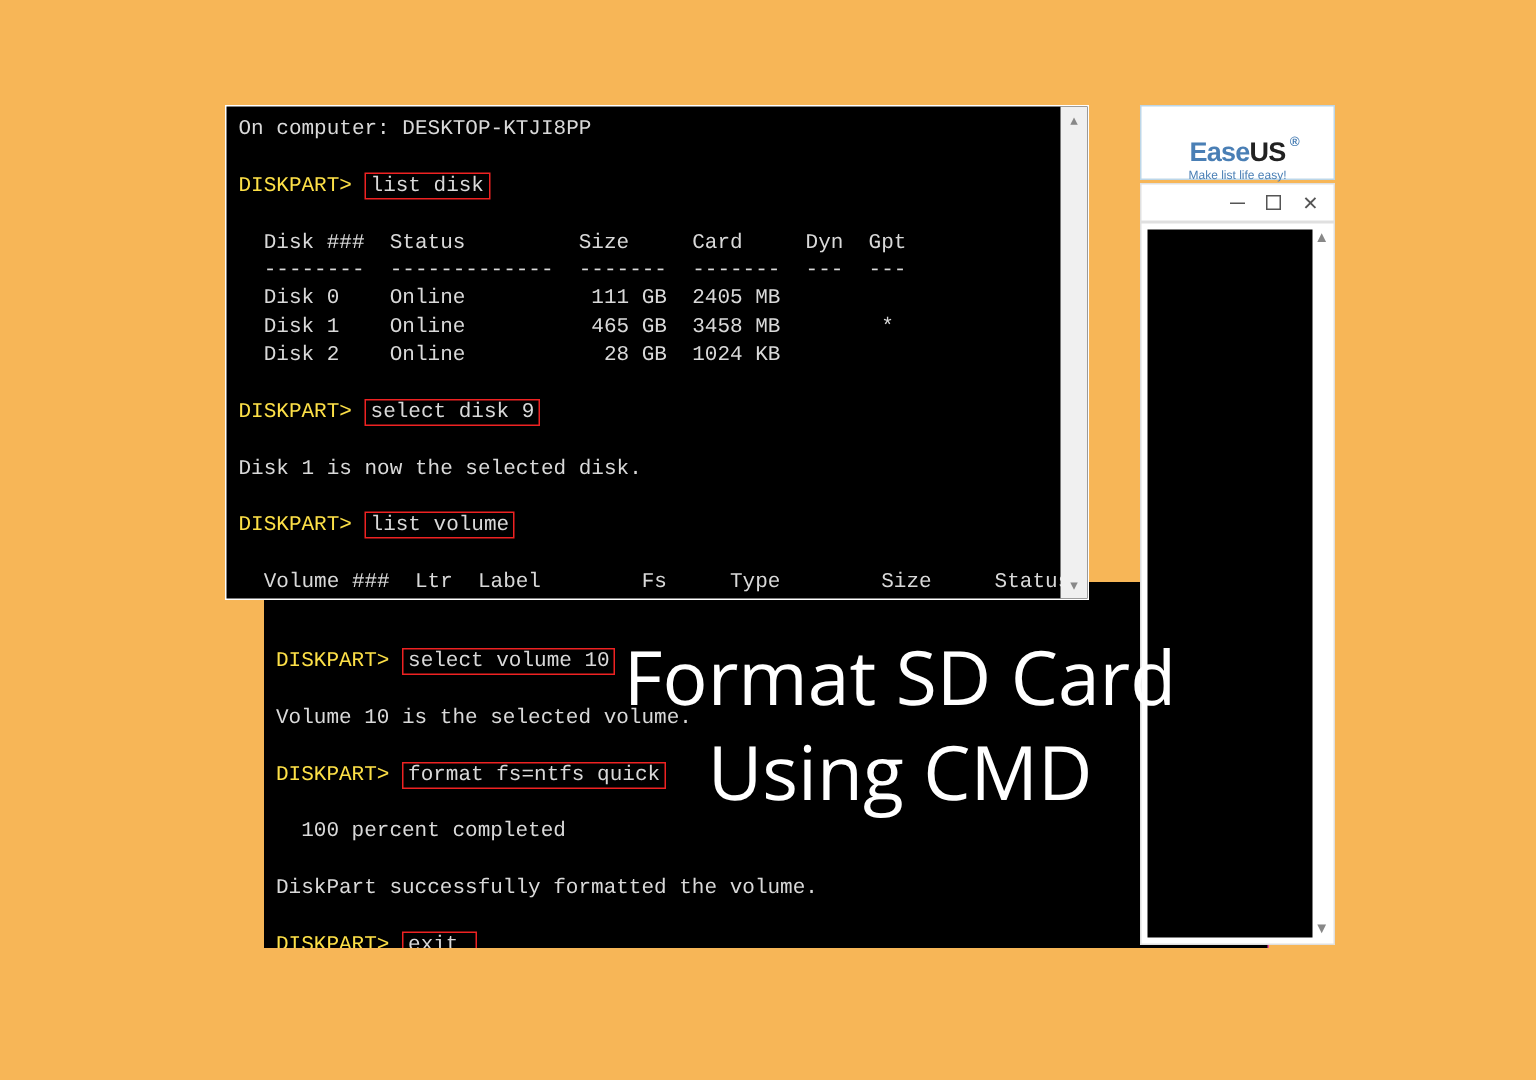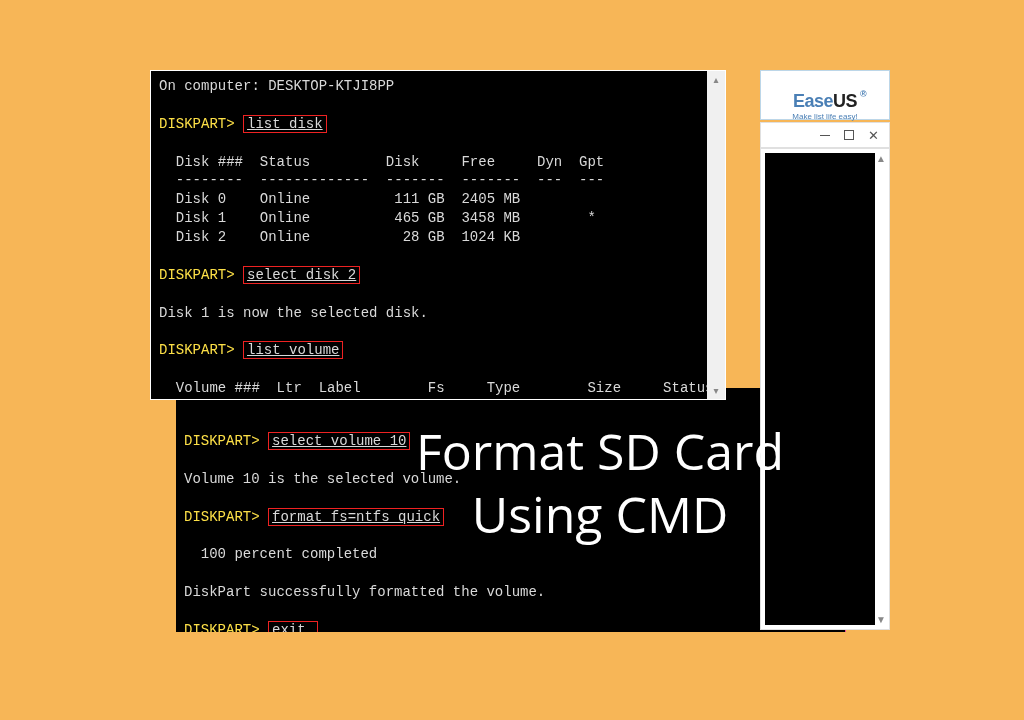--- a/index.html
+++ b/index.html
@@ -133,21 +133,20 @@
       font-family: "SimSun","NSimSun","Courier New",monospace;
       font-size: 14px;
       line-height: 1.35;
       color: #d9d9d9;
       white-space: pre;
     }
     .prompt { color: #fde047; }
     .boxed {
       border: 1.5px solid #e22;
       padding: 0 3px;
-      text-decoration: underline;
     }
     .overlay-title {
       position: absolute;
       left: 110px;
       right: -50px;
       top: 350px;
       text-align: center;
       z-index: 10;
       color: #fff;
       font-size: 50px;
@@ -192,27 +191,27 @@
 <span>DiskPart successfully formatted the volume.</span>
 
 <span class="prompt">DISKPART&gt;</span> <span class="boxed">exit_</span></div>
   </div>
 
   <div class="cmd-top">
     <div class="term"><span>On computer: DESKTOP-KTJI8PP</span>
 
 <span class="prompt">DISKPART&gt;</span> <span class="boxed">list disk</span>
 
-<span>  Disk ###  Status         Disk     Free     Dyn  Gpt</span>
+<span>  Disk ###  Status         Size     Card     Dyn  Gpt</span>
 <span>  --------  -------------  -------  -------  ---  ---</span>
 <span>  Disk 0    Online          111 GB  2405 MB</span>
 <span>  Disk 1    Online          465 GB  3458 MB        *</span>
 <span>  Disk 2    Online           28 GB  1024 KB</span>
 
-<span class="prompt">DISKPART&gt;</span> <span class="boxed">select disk 2</span>
+<span class="prompt">DISKPART&gt;</span> <span class="boxed">select disk 9</span>
 
 <span>Disk 1 is now the selected disk.</span>
 
 <span class="prompt">DISKPART&gt;</span> <span class="boxed">list volume</span>
 
 <span>  Volume ###  Ltr  Label        Fs     Type        Size     Status</span>
 <span>     Info</span>
 </div>
     <div class="scroll-track-top">
       <span>▴</span>

